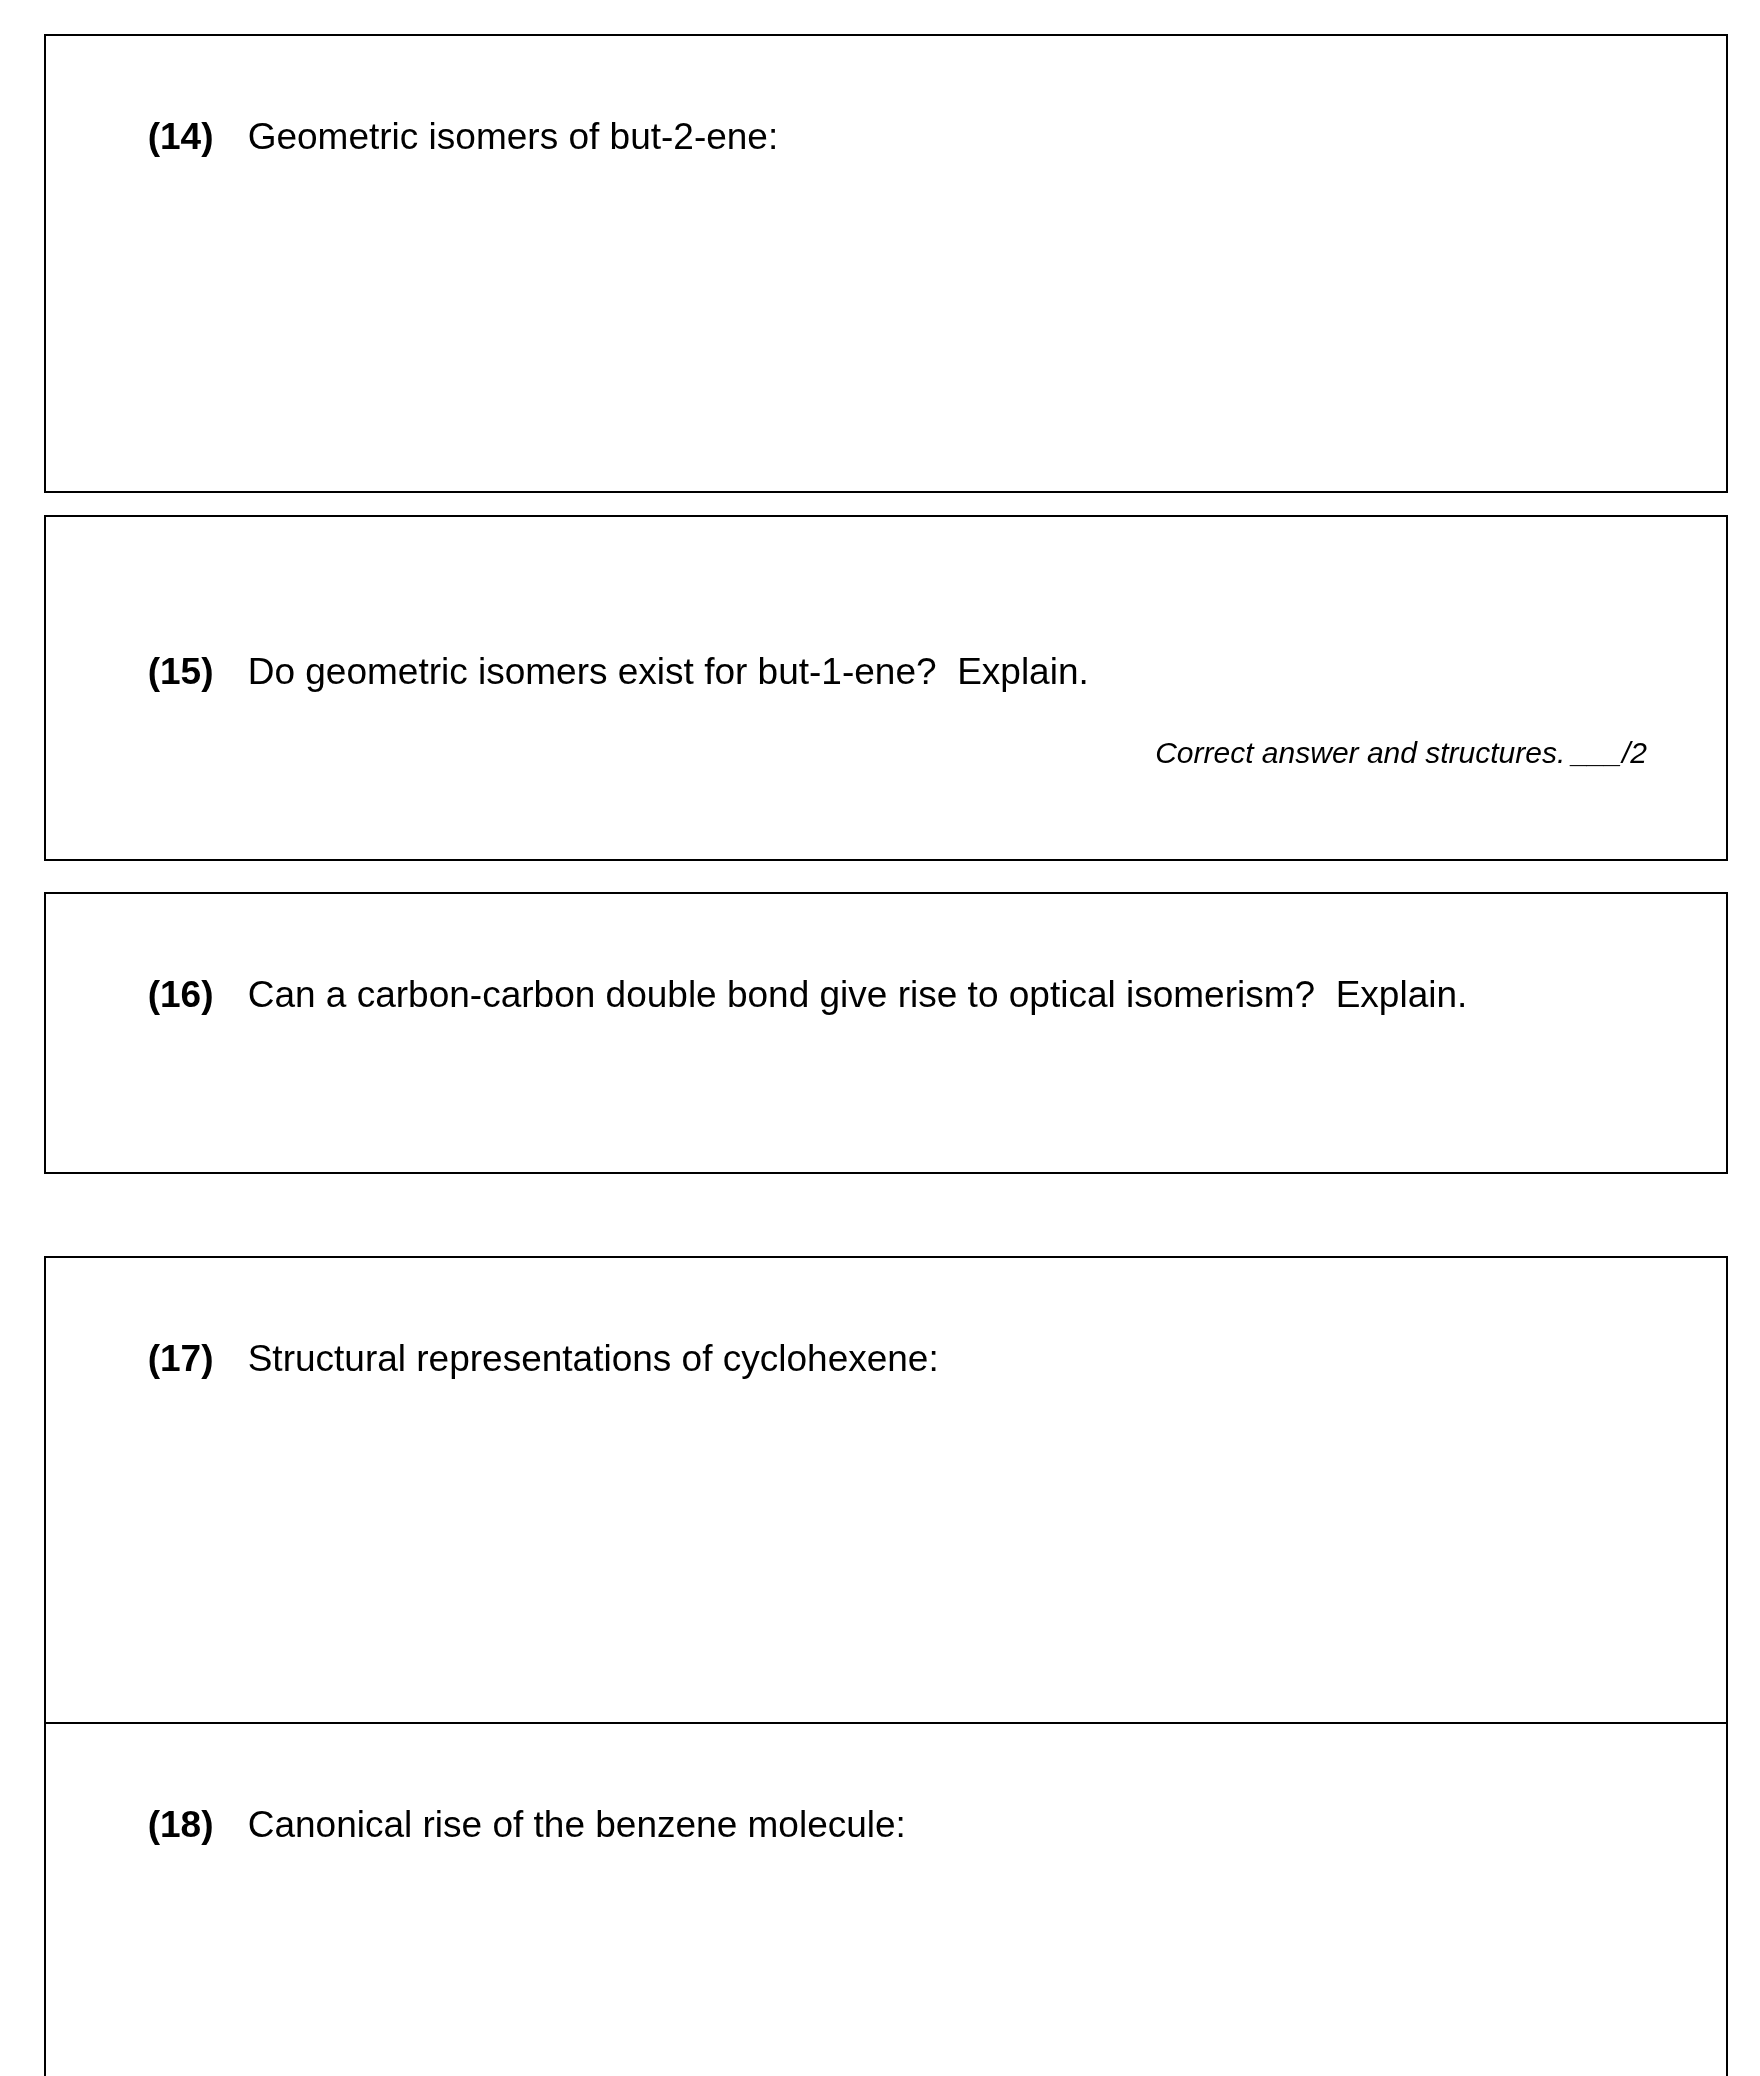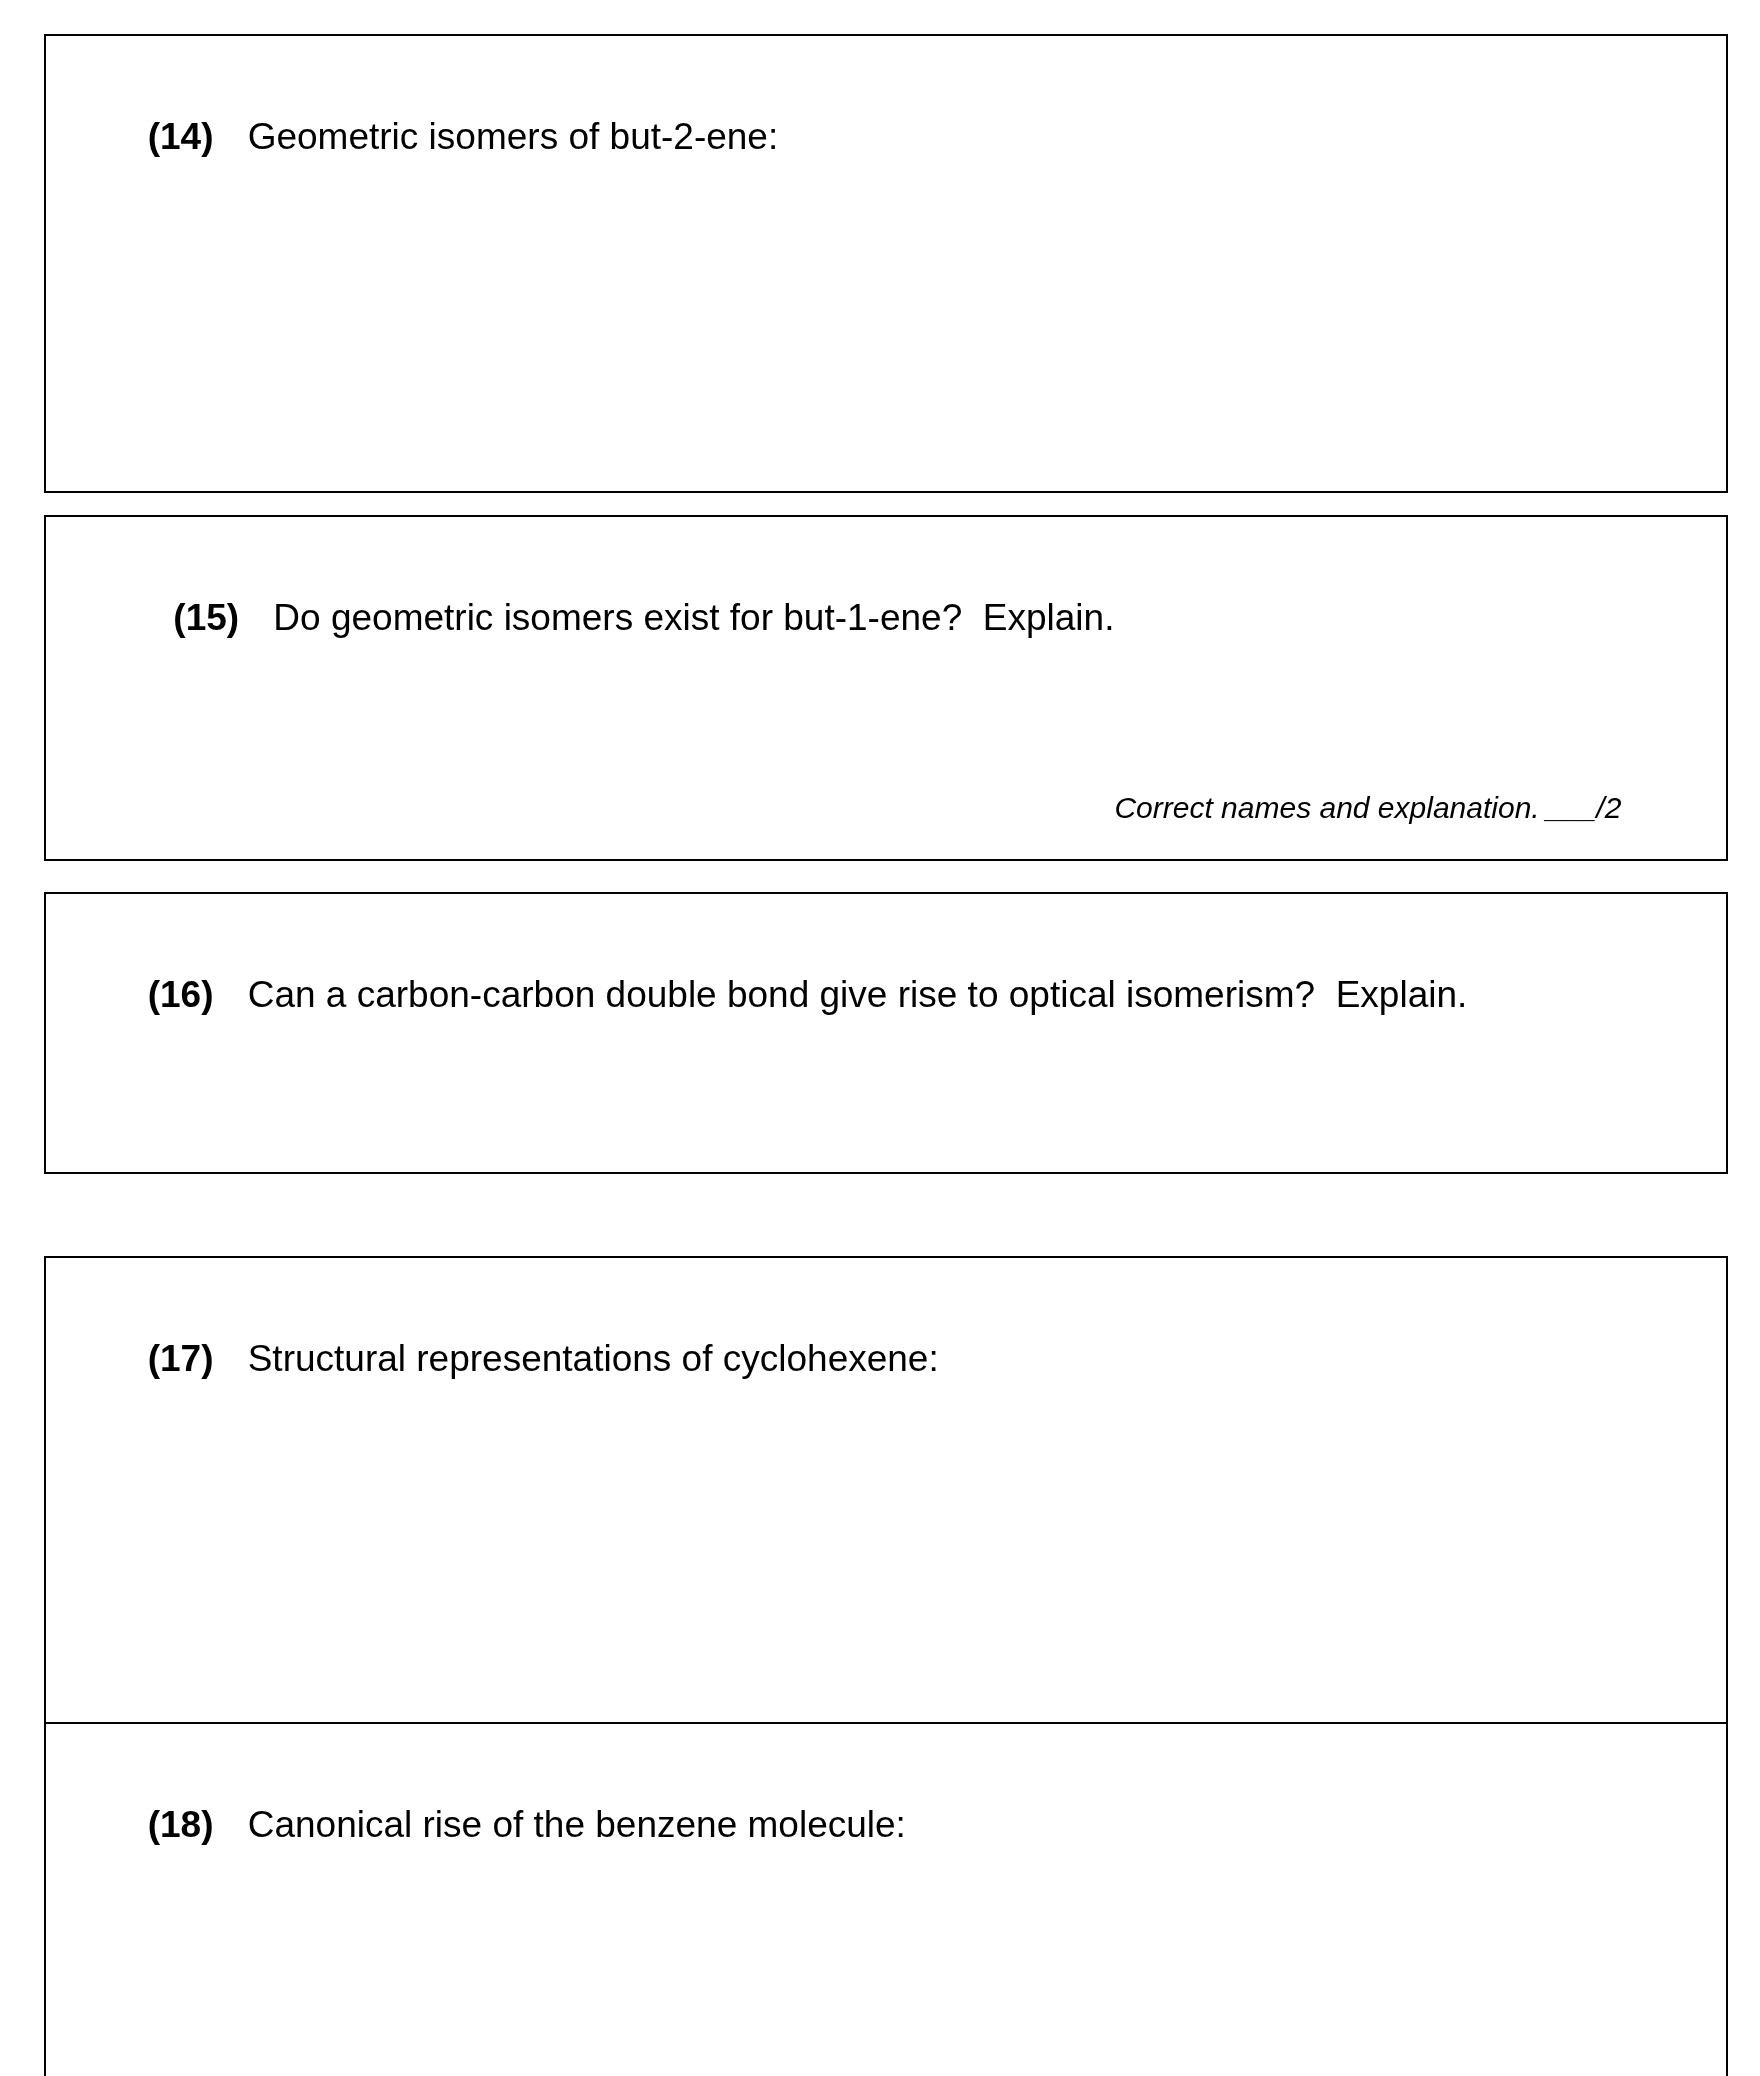--- a/index.html
+++ b/index.html
@@ -20,21 +20,21 @@
     background: #ffffff;
   }
   .qbox {
     position: absolute;
     left: 44px;
     width: 1684px;
     box-sizing: border-box;
     border: 2.1px solid #000000;
     background: #ffffff;
     display: flex;
-    flex-direction: row;
+    flex-direction: column;
     justify-content: space-between;
     padding: 37px 79px 35px 40px;
   }
   .qbox-1 { top: 34px;   height: 459px; }
   .qbox-2 { top: 515px; height: 346px; justify-content: center;  }
   .qbox-3 { top: 892px; height: 282px;  }
   .qbox-4 { top: 1256px; height: 493px; }
   .qbox-5 { top: 1722px; height: 593px; }
 
   .qhead {
@@ -71,21 +71,21 @@
     <div class="qhead">
       <span class="qnum">(14)</span><span class="qtext">Geometric isomers of but-2-ene:</span>
     </div>
   </section>
 
   <section class="qbox qbox-2">
     <div class="qhead">
       <span class="qnum">(15)</span><span class="qtext">Do geometric isomers exist for but-1-ene?  Explain.</span>
     </div>
     <div class="qscore">
-      <span>Correct names and explanation.</span><span class="score-blank">___</span><span>/2</span>
+      <span>Correct answer and structures.</span><span class="score-blank">___</span><span>/2</span>
     </div>
   </section>
 
   <section class="qbox qbox-3">
     <div class="qhead">
       <span class="qnum">(16)</span><span class="qtext">Can a carbon-carbon double bond give rise to optical isomerism?  Explain.</span>
     </div>
   </section>
 
   <section class="qbox qbox-4">

